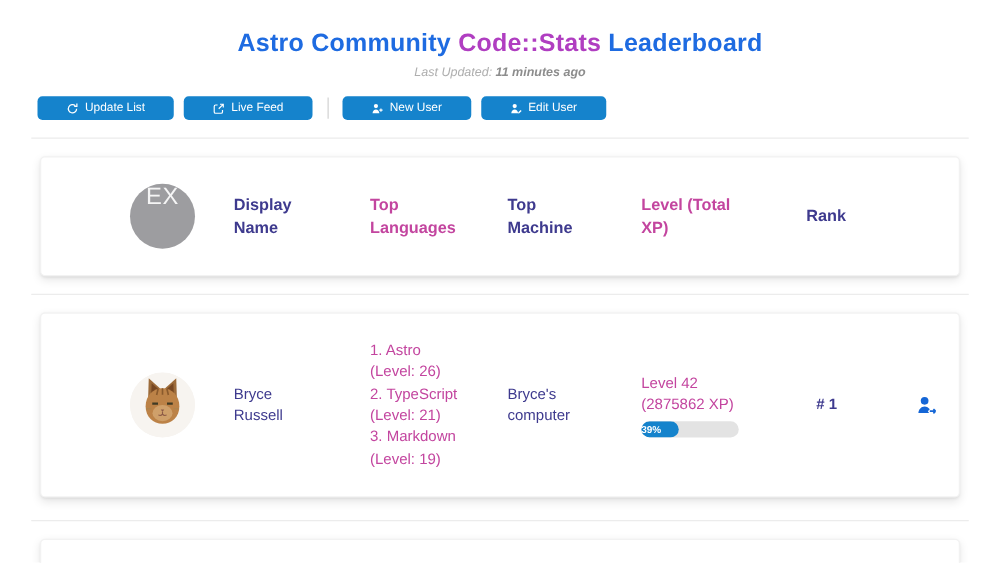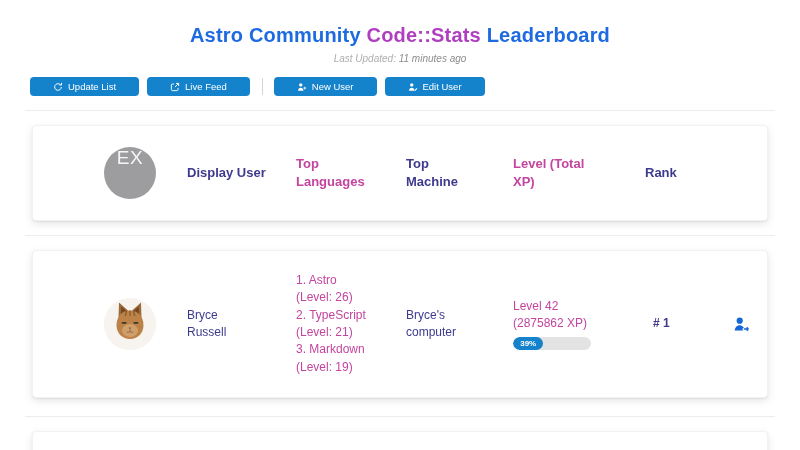--- a/index.html
+++ b/index.html
@@ -14,21 +14,21 @@
   .page-title {
     margin:24px 0 0 0; text-align:center;
     font-size:20px; font-weight:700; letter-spacing:.2px;
   }
   .t-blue { color:#1e6be1; }
   .t-magenta { color:#b03ec1; }
   .subtitle {
     margin-top:6px; text-align:center;
     font-style:italic; font-size:10px; color:#aeaeae;
   }
-  .subtitle .val { font-weight:400; color:#8d8d8d;margin-top:10px; }
+  .subtitle .val { font-weight:700; color:#8d8d8d;margin-top:10px; }
 
   
   .toolbar { display:flex; align-items:center; margin:13px 0 0 30px; }
   .btn {
     display:inline-flex; align-items:center; gap:5px;
     background:#1583cc; color:#fff;
     font-family:inherit; font-size:9.5px; font-weight:400;
     border:none; border-radius:4px;
     height:19px; padding:0 23px; margin-right:8px;
     cursor:pointer; white-space:nowrap;
@@ -79,21 +79,21 @@
   .machine-cell { color:#3e3a8e; width:80px; }
   .level-cell   { color:#c3459f; }
   .rank-cell    { color:#3e3a8e; font-weight:600; padding-left:8px; }
 
   .bar {
     width:78px; height:13px; margin-top:5px;
     background:#e3e3e3; border-radius:7px; overflow:hidden;
   }
   .bar-fill {
     height:100%; background:#1583cc; border-radius:7px;
-    display:flex; align-items:center; justify-content:center;
+    display:flex; align-items:center; 
     color:#fff; font-size:8px; font-weight:700;
   }
   .action-cell { color:#1566d6; }
   .action-cell svg { width:17px; height:17px; display:block; cursor:pointer; }
 </style>
 </head>
 <body>
 
 <h1 class="page-title"><span class="t-blue">Astro Community </span><span class="t-magenta">Code::Stats</span><span class="t-blue"> Leaderboard</span></h1>
 
@@ -140,21 +140,21 @@
     <span>Edit User</span>
   </button>
 </div>
 
 <hr class="sep">
 
 <div class="card header-card grid">
   <div class="avatar avatar-ex">
     <span>EX</span>
   </div>
-  <div class="col-head c-indigo w-name">Display User</div>
+  <div class="col-head c-indigo w-name">Display Name</div>
   <div class="col-head c-pink w-lang">Top Languages</div>
   <div class="col-head c-indigo w-machine">Top Machine</div>
   <div class="col-head c-pink w-level">Level (Total XP)</div>
   <div class="col-head c-indigo">Rank</div>
   <div></div>
 </div>
 
 <hr class="sep">
 
 <div class="card row-card grid">

